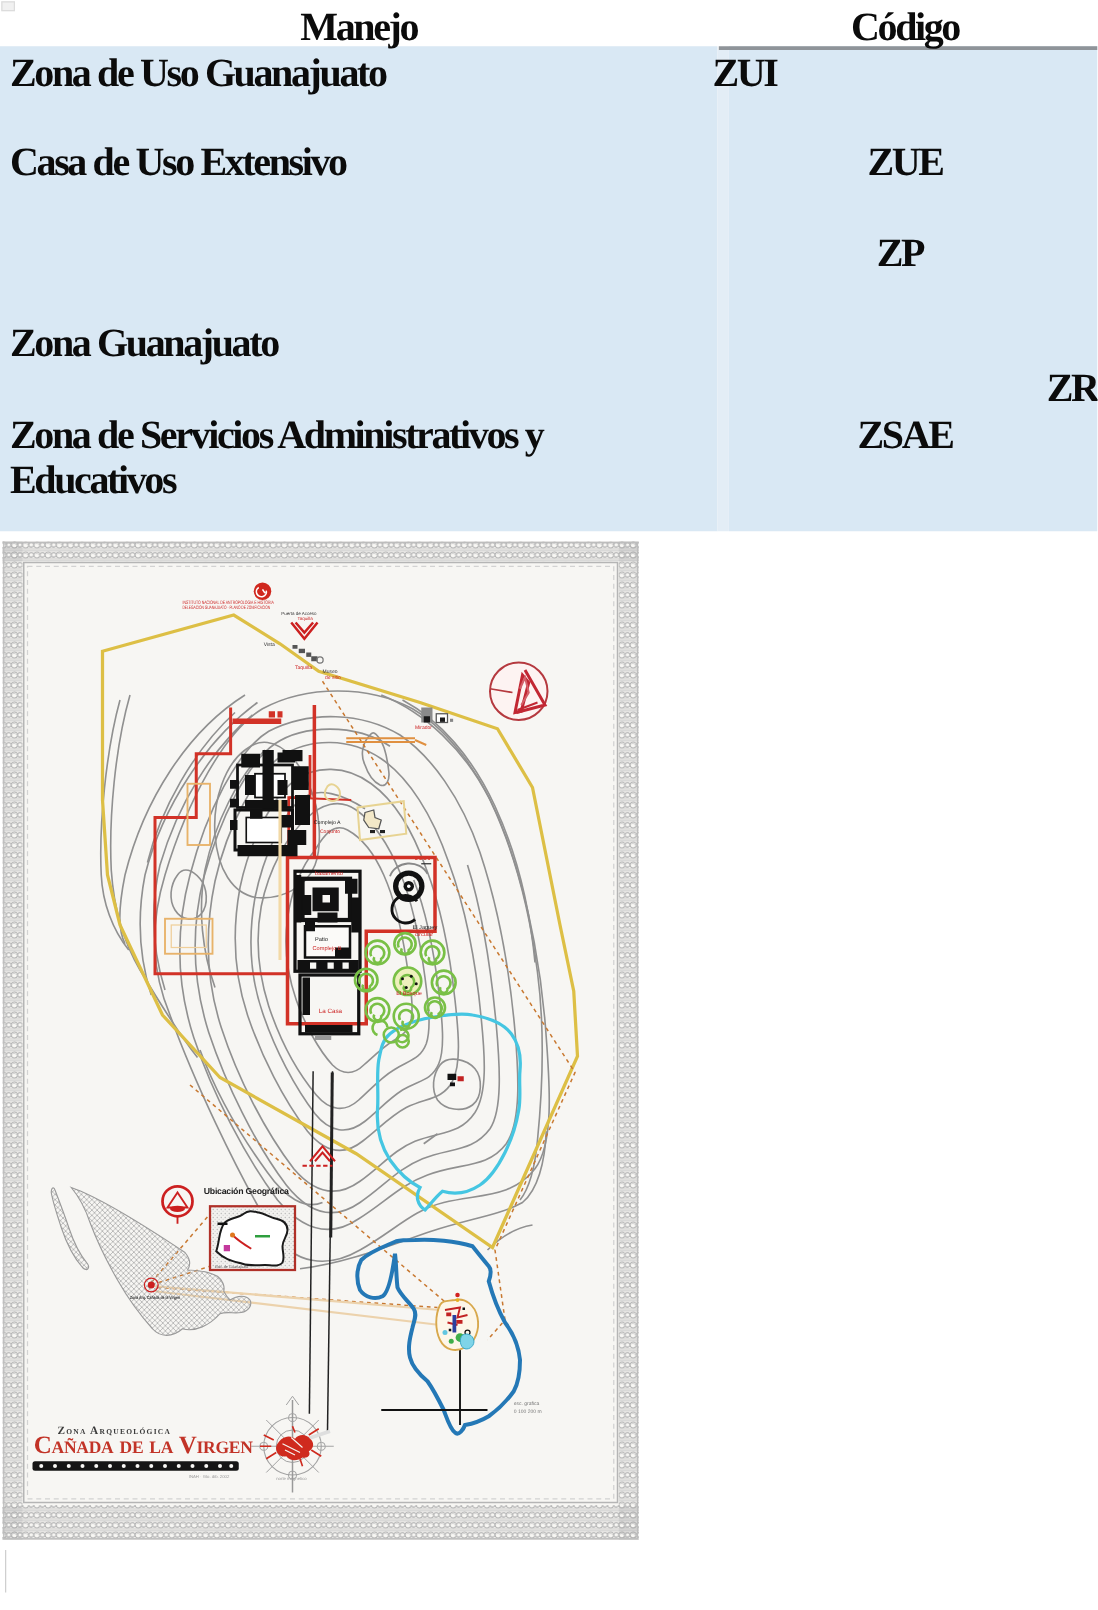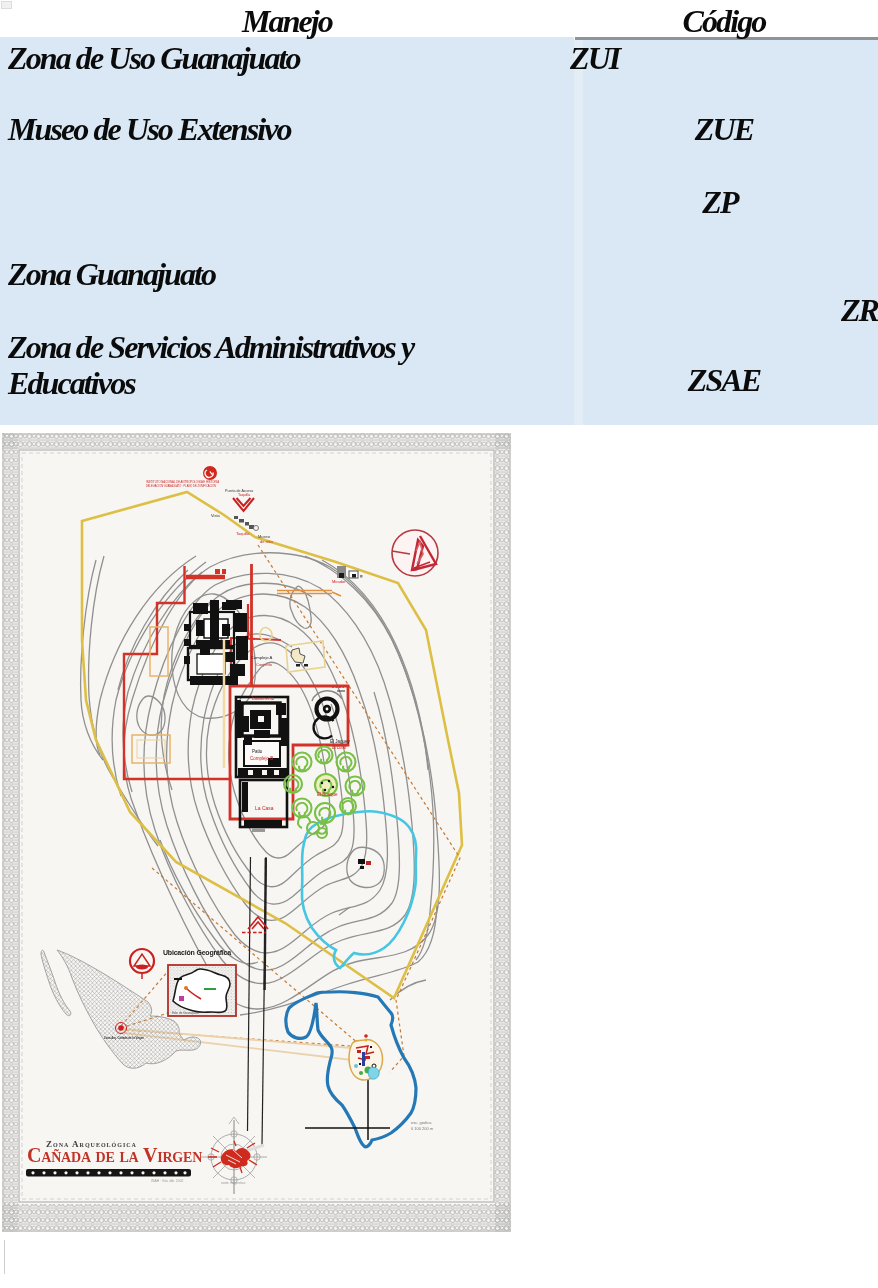--- a/index.html
+++ b/index.html
@@ -5,52 +5,52 @@
 html,body{margin:0;padding:0;background:#ffffff;width:878px;height:1288px;overflow:hidden;}
 body{font-family:"Liberation Serif",serif;position:relative;}
 .abs{position:absolute;}
 .cellTxt{font-weight:bold;color:#0b0b0b;font-size:32px;line-height:36.3px;letter-spacing:-1.9px;}
 </style>
 </head>
 <body>
 
 <div class="abs" style="left:1px;top:1px;width:9px;height:6px;background:#f1f1f1;border:1px solid #dcdcdc;"></div>
 
-<div class="abs" style="left:0;top:0;width:878px;height:502px;font-style:italic;">
+<div class="abs" style="left:0;top:0;width:878px;height:502px;">
 
   <div class="abs" style="left:0;top:37px;width:574px;height:388px;background:#d9e8f4;"></div>
 
   <div class="abs" style="left:574px;top:40px;width:9px;height:385px;background:#e3edf6;"></div>
 
   <div class="abs" style="left:583px;top:37px;width:295px;height:388px;background:#d9e8f4;"></div>
 
   <div class="abs" style="left:575px;top:37px;width:303px;height:3px;background:#8f9499;"></div>
 
   <div class="abs cellTxt" style="left:0;top:3px;width:574px;text-align:center;">Manejo</div>
 
   <div class="abs cellTxt" style="left:570px;top:3px;width:308px;text-align:center;">Código</div>
 
   <div class="abs cellTxt" style="left:8px;top:40px;">Zona de Uso Guanajuato</div>
 
   <div class="abs cellTxt" style="left:570px;top:40px;width:308px;text-align:left;">ZUI</div>
 
-  <div class="abs cellTxt" style="left:8px;top:111px;">Museo de Uso Extensivo</div>
+  <div class="abs cellTxt" style="left:8px;top:111px;">Casa de Uso Extensivo</div>
 
   <div class="abs cellTxt" style="left:570px;top:111px;width:308px;text-align:center;">ZUE</div>
 
 
   <div class="abs cellTxt" style="left:566px;top:184px;width:308px;text-align:center;">ZP</div>
 
   <div class="abs cellTxt" style="left:8px;top:256px;">Zona Guanajuato</div>
 
   <div class="abs cellTxt" style="left:570px;top:256px;width:308px;text-align:right;margin-top:36px;">ZR</div>
 
   <div class="abs cellTxt" style="left:8px;top:329px;width:465px;">Zona de Servicios Administrativos y Educativos</div>
 
-  <div class="abs cellTxt" style="left:570px;top:329px;width:308px;text-align:center;margin-top:33px;">ZSAE</div>
+  <div class="abs cellTxt" style="left:570px;top:329px;width:308px;text-align:center;">ZSAE</div>
 </div>
 
 <svg class="abs" style="left:0;top:430px;" width="520" height="805" viewBox="0 430 520 805">
 <defs>
 <pattern id="lace" width="9" height="8" patternUnits="userSpaceOnUse">
   <circle cx="2.5" cy="4" r="2.4" fill="none" stroke="#b3b3b3" stroke-width="0.9"></circle>
   <circle cx="7" cy="4" r="1.9" fill="none" stroke="#bdbdbd" stroke-width="0.9"></circle>
   <path d="M0,0.7 H9 M0,7.2 H9" stroke="#c2c2c2" stroke-width="0.7" fill="none"></path>
   <path d="M0,4 Q2.2,1.5 4.5,4 Q6.8,6.5 9,4" stroke="#c8c8c8" stroke-width="0.6" fill="none"></path>
 </pattern>

